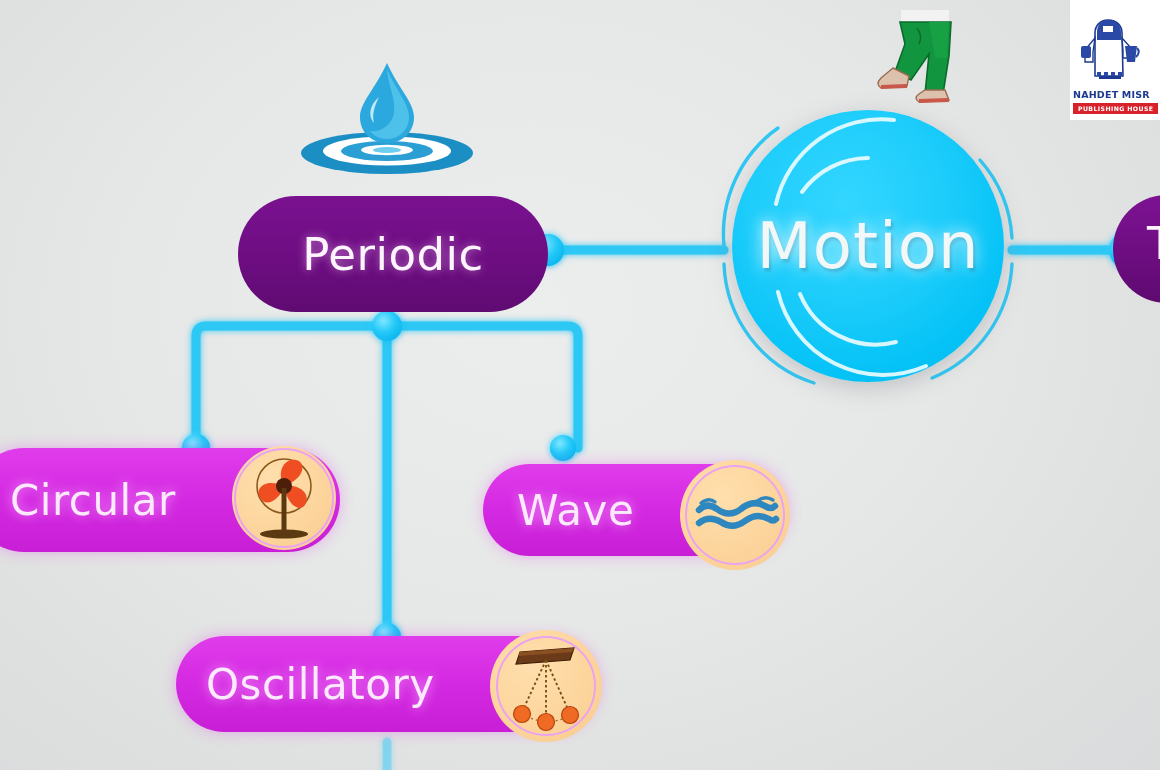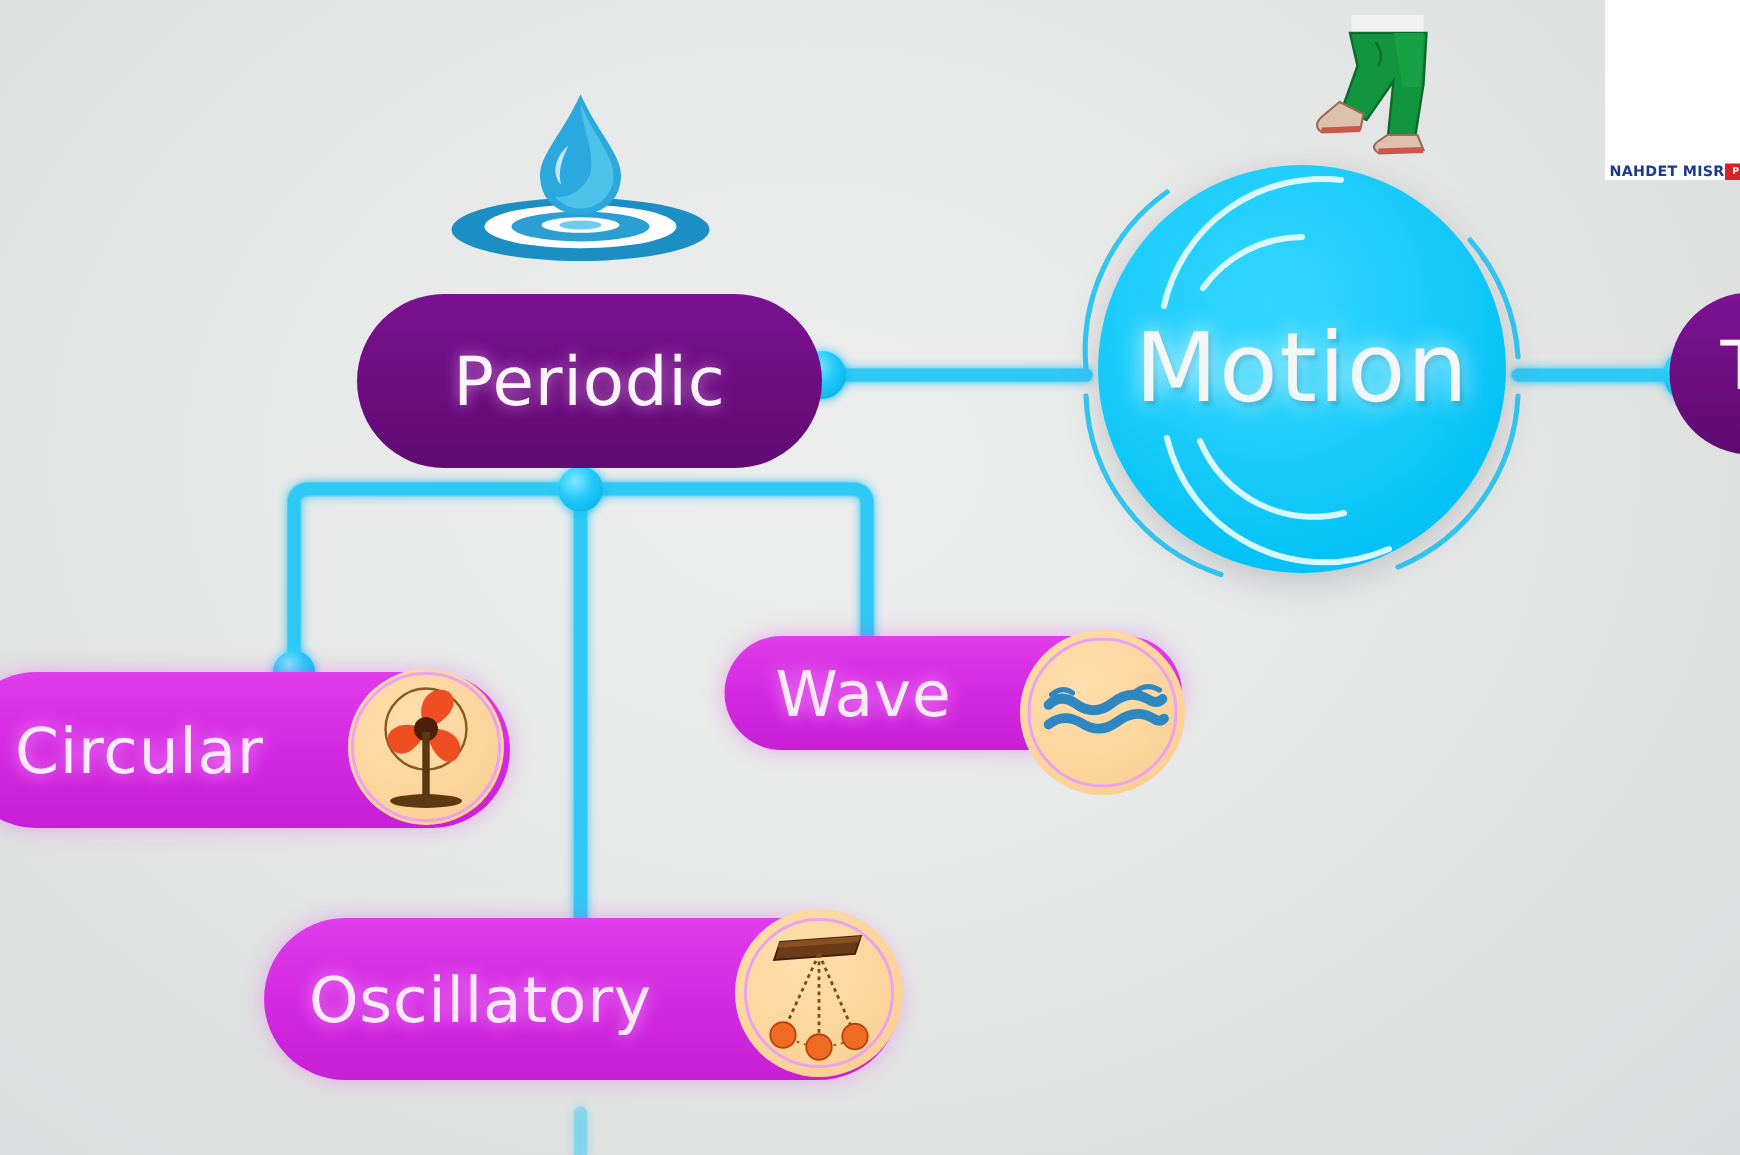--- a/index.html
+++ b/index.html
@@ -71,28 +71,28 @@
     color: #fce9fd;
     text-shadow: 0 0 12px rgba(255,190,255,0.75);
   }
 
   #node-circular {
     left: -28px; top: 448px;
     width: 368px; height: 104px;
     padding-left: 38px;
   }
   #node-wave {
-    left: 483px; top: 424px;
-    width: 305px; height: 76px;
+    left: 483px; top: 464px;
+    width: 305px; height: 92px;
     padding-left: 34px;
     text-align: center;
   }
   #node-oscillatory {
-    left: 176px; top: 612px;
-    width: 424px; height: 108px;
+    left: 176px; top: 636px;
+    width: 424px; height: 96px;
     padding-left: 30px;
   }
 
   
   .icon-badge {
     position: absolute;
     border-radius: 50%;
     background: radial-gradient(circle at 38% 32%, #ffdfad 0%, #fcd49b 60%, #f6c98c 100%);
     display: flex;
     align-items: center;
@@ -167,24 +167,24 @@
     width: 160px; height: 160px;
   }
 
   
   #logo {
     position: absolute;
     right: 0px; top: 0px;
     width: 90px; height: 120px;
     background: #ffffff;
     box-sizing: border-box;
-    padding: 3px 3px 0 3px;
+    padding: 16px 3px 0 3px;
     display: flex;
-    flex-direction: row;
-    align-items: flex-end;
+    flex-direction: column;
+    align-items: flex-start;
   }
   #logo-art { width: 70px; height: 72px; }
   #logo-name {
     font-size: 9.5px;
     font-weight: bold;
     color: #1c3a8f;
     letter-spacing: 0.2px;
     margin-top: 1px;
     white-space: nowrap;
   }

